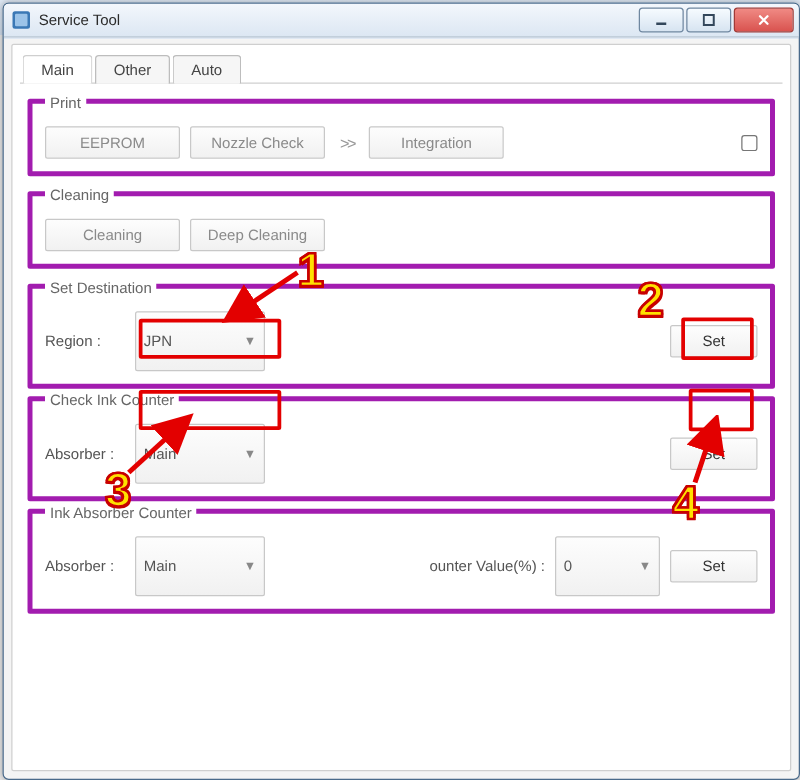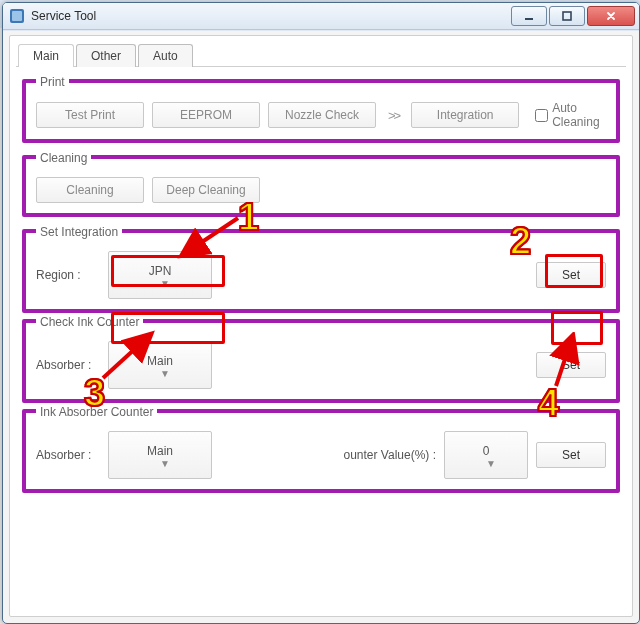--- a/index.html
+++ b/index.html
@@ -43,21 +43,21 @@
     display:inline-flex;align-items:center;justify-content:center;cursor:default;}
   .btn.small{min-width:48px;}
   .btn.enabled{color:#333;text-align:center;}
   .chevrons{color:#999;letter-spacing:-2px;font-size:13px;padding:0 4px;}
   label.ck{display:inline-flex;align-items:center;gap:4px;color:#777;font-size:12px;}
   input[type=checkbox]{margin:0;}
   .two-col{display:flex;gap:12px;text-align:right;}
   .two-col>.group{flex:1;}
   .lbl{color:#555;min-width:64px;}
   .combo{height:22px;border:1px solid #c8c8c8;border-radius:2px;background:linear-gradient(#fdfdfd,#f1f1f1);
-    display:inline-flex;align-items:center;justify-content:space-between;padding:12px 6px;min-width:90px;color:#555;flex-direction:column;}
+    display:inline-flex;align-items:center;justify-content:space-between;padding:12px 6px;min-width:90px;color:#555;}
   .combo .arrow{margin-left:10px;color:#888;font-size:10px;}
   .flex-spacer{flex:1;}
   
   .hi{position:absolute;border:3px solid #e30000;border-radius:2px;pointer-events:none;z-index:5;}
   
   .num{position:absolute;font-weight:900;font-size:38px;line-height:1;
     color:#ffe100;-webkit-text-stroke:2px #c80000;
     text-shadow:1px 1px 0 #c80000,-1px -1px 0 #c80000,1px -1px 0 #c80000,-1px 1px 0 #c80000;z-index:6;pointer-events:none;}
   
   svg.arrow{position:absolute;z-index:6;pointer-events:none;}
@@ -107,45 +107,43 @@
         <div class="tab active">Main</div>
         <div class="tab">Other</div>
         <div class="tab">Auto</div>
       </div>
 
       <div class="tab-page">
 
         <div class="group">
           <span class="legend">Print</span>
           <div class="row">
-            <span class="btn">Test Print</span>
             <span class="btn">EEPROM</span>
             <span class="btn">Nozzle Check</span>
             <span class="chevrons">&gt;&gt;</span>
             <span class="btn">Integration</span>
             <span class="flex-spacer"></span>
             <label class="ck">
               <input type="checkbox" style="">
-              <span>Auto Cleaning</span>
             </label>
           </div>
         </div>
 
         <div class="two-col">
           <div class="group">
             <span class="legend">Cleaning</span>
             <div class="row">
               <span class="btn">Cleaning</span>
               <span class="btn">Deep Cleaning</span>
             </div>
           </div>
         </div>
 
         <div class="group">
-          <span class="legend">Set Integration</span>
+          <span class="legend">Set Destination</span>
           <div class="row">
             <span class="lbl">Region :</span>
             <span class="combo">
               <span>JPN</span>
               <span class="arrow">▼</span>
             </span>
             <span class="flex-spacer"></span>
             <span class="btn small enabled">Set</span>
           </div>
         </div>

